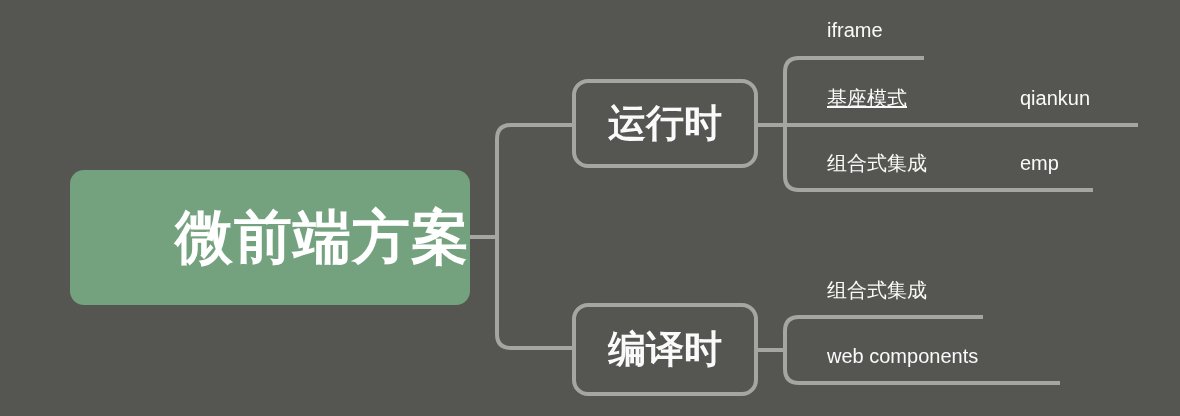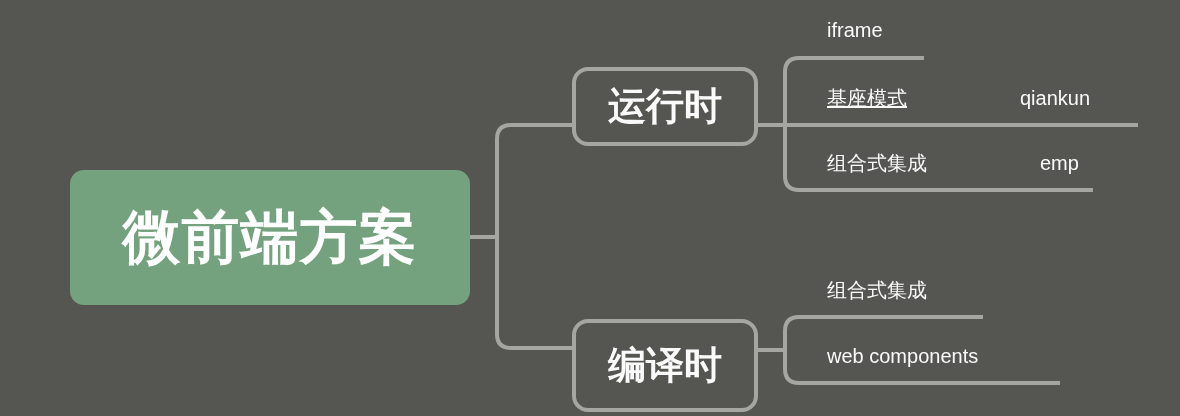--- a/index.html
+++ b/index.html
@@ -44,31 +44,32 @@
   }
   .root-node{
     left:70px;top:170px;
     width:400px;height:135px;
     background:var(--root-fill);
     border-radius:14px;
     font-size:58px;
     font-weight:700;
     color:#ffffff;
     letter-spacing:1px;
+    justify-content:flex-end;
   }
   .branch-node{
     width:186px;
     border:4px solid var(--line);
     border-radius:16px;
     background:transparent;
     font-size:38px;
     font-weight:700;
   }
-  .branch-runtime{left:572px;top:67px;height:79px;}
-  .branch-compile{left:572px;top:303px;height:93px;margin-top:16px;}
+  .branch-runtime{left:572px;top:79px;height:89px;}
+  .branch-compile{left:572px;top:303px;height:93px;}
   .leaf{
     position:absolute;
     font-size:20px;
     font-weight:400;
     color:var(--text);
     line-height:36px;
     white-space:nowrap;
     cursor:default;
   }
 </style>
@@ -99,19 +100,19 @@
   </div>
 
   <div class="leaf" style="left:827px;top:12px;">iframe</div>
 
   <div class="leaf" style="left:827px;top:80px;text-decoration:underline;">基座模式</div>
 
   <div class="leaf" style="left:1020px;top:80px;">qiankun</div>
 
   <div class="leaf" style="left:827px;top:145px;">组合式集成</div>
 
-  <div class="leaf" style="left:1020px;top:145px;margin-left:20px;">emp</div>
+  <div class="leaf" style="left:1020px;top:145px;">emp</div>
 
   <div class="leaf" style="left:827px;top:272px;">组合式集成</div>
 
   <div class="leaf" style="left:827px;top:338px;">web components</div>
 
 </div>
 
 </body></html>

